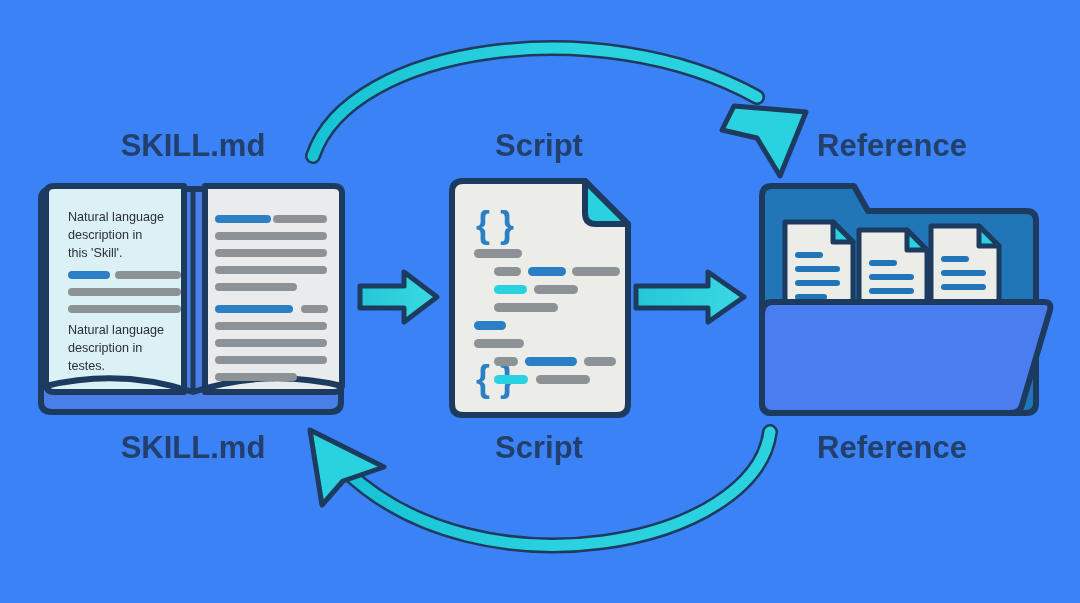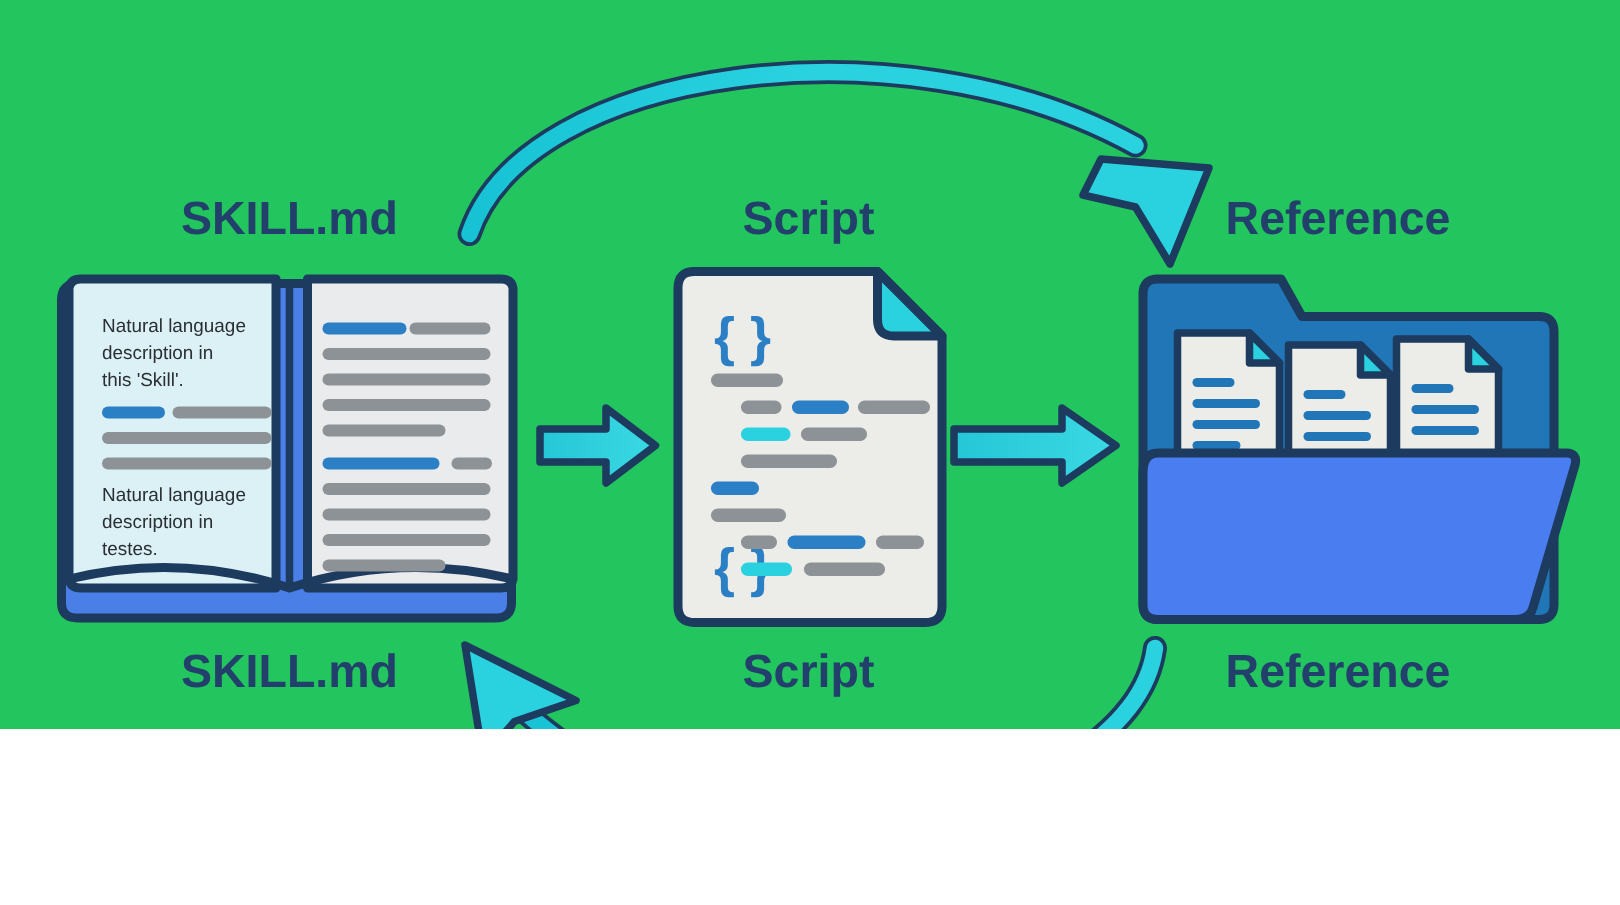--- a/index.html
+++ b/index.html
@@ -36,21 +36,21 @@
   .book-text {
     font-family: "Liberation Sans", sans-serif;
     font-size: 12.6px;
     fill: #2b2f33;
     dominant-baseline: middle;
   }
 </style>
 </head>
 <body>
 
-<div id="diagram-root" style="width: 1080px; height: 486px; background: #22c55e;">
+<div id="diagram-root" style="width: 1080px; height: 603px; background: #3b82f6;">
 
   <svg id="diagram-svg" viewBox="0 0 1080 603" xmlns="http://www.w3.org/2000/svg">
 
     <defs>
       <linearGradient id="arcGrad" x1="0" y1="0" x2="1" y2="0">
         <stop offset="0%" stop-color="#16c2d4"></stop>
         <stop offset="50%" stop-color="#2ad2e0"></stop>
         <stop offset="100%" stop-color="#2ad2e0"></stop>
       </linearGradient>
       <linearGradient id="straightGrad" x1="0" y1="0" x2="1" y2="0">

